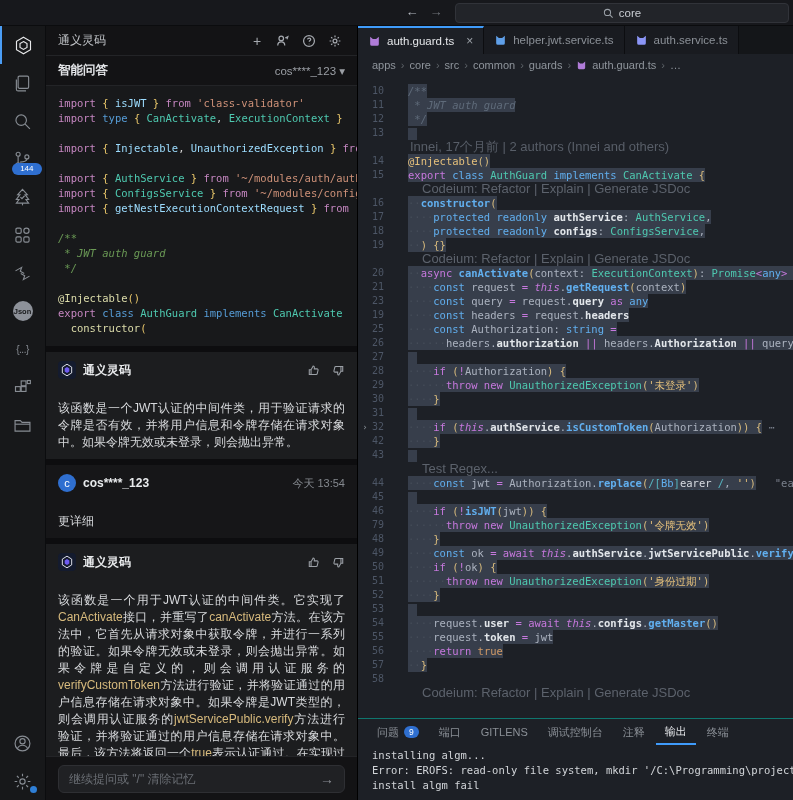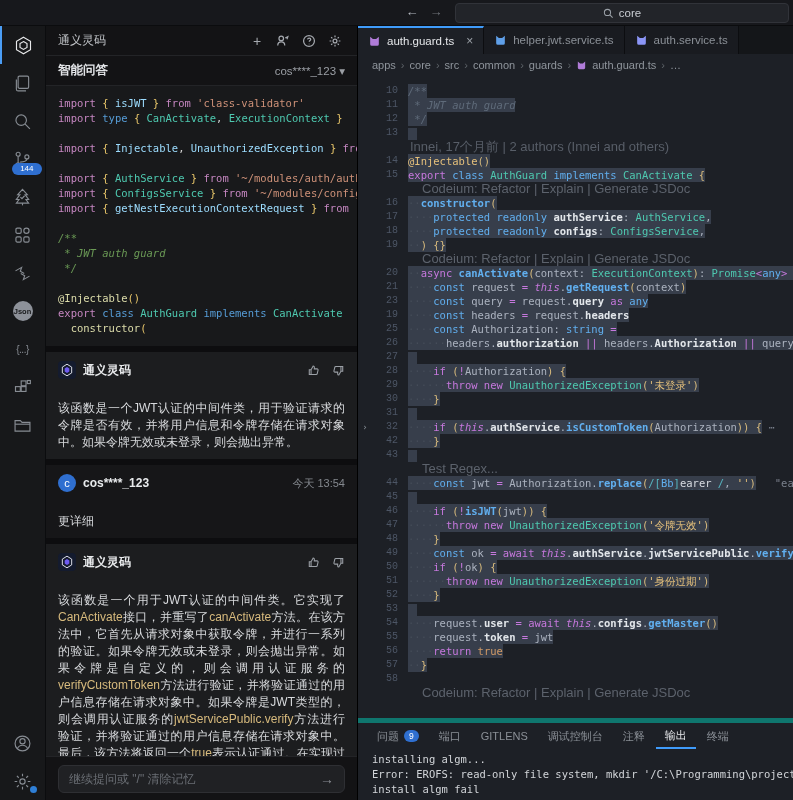--- a/index.html
+++ b/index.html
@@ -89,39 +89,39 @@
   .tab svg { width:13px; height:13px; }
   .breadcrumbs { height:22px; display:flex; align-items:center; gap:5px; padding:0 14px; font-size:11px; color:#8f959c; }
   .breadcrumbs .sep { color:#5d6268; }
   .breadcrumbs svg { width:11px; height:11px; }
 
   .codeview { height:642px; overflow:hidden; padding-top:8px; position:relative;
     font-family:"DejaVu Sans Mono","Liberation Mono",monospace; font-size:10.5px; line-height:14px; }
   .crow { height:14px; white-space:pre; display:flex; }
   .crow .gut { width:50px; flex:0 0 50px; display:flex; }
   .crow .fold { width:14px; text-align:center; color:#8a9199; font-size:9px; line-height:14px; }
-  .crow .num { width:26px; text-align:right; color:#4d5666; font-size:10px; line-height:14px;font-family:Liberation Mono, monospace; }
+  .crow .num { width:26px; text-align:left; color:#4d5666; font-size:10px; line-height:14px; }
   .crow .content { flex:1; overflow:hidden; }
   .sel { background:#373e4b; display:inline-block; }
   .selempty { background:#373e4b; display:inline-block; width:9px; height:12px; vertical-align:middle; }
   .lensrow { height:14px; font-size:13px; color:#5c626c; padding-left:64px; line-height:14px;
     font-family:"Liberation Sans","DejaVu Sans",sans-serif; white-space:pre; }
   .blamerow { padding-left:52px; color:#585e68; }
 
   .codeview .tok-k{color:#c678dd}.codeview .tok-d{color:#61afef}.codeview .tok-t{color:#4ec9b0}
   .codeview .tok-v{color:#abb2bf}.codeview .tok-p{color:#e2e6ea;font-weight:600}
   .codeview .tok-f{color:#61afef;font-weight:600}.codeview .tok-s{color:#e5c07b}
   .codeview .tok-ct{color:#d19a66}.codeview .tok-b{color:#d7ba7d}.codeview .tok-w{color:#abb2bf}
   .codeview .tok-it{color:#c678dd;font-style:italic}.codeview .tok-c{color:#5f6b7a;font-style:italic}
   .codeview .tok-dec{color:#e5c07b}.codeview .tok-rx{color:#56b6c2}
   .codeview .tok-rxu{color:#d8dce2;text-decoration:underline wavy #3fa7d6;text-underline-offset:2px}
   .codeview .tok-ghost{color:#7a808c}.codeview .tok-ws{color:#454c59}
 
   
-  .bottompanel { height:82px; border-top:5px solid #0f766e; background:#1d2026; }
+  .bottompanel { height:82px; border-top:1px solid #0f766e; background:#1d2026; }
   .paneltabs { height:26px; display:flex; align-items:center; padding:0 10px; gap:2px; }
   .ptab { padding:0 9px; font-size:11px; color:#8b9097; height:26px; display:flex; align-items:center; gap:5px; }
   .ptab.active { color:#e4e6e9; border-bottom:2px solid #3f9bfa; }
   .ptab .pbadge { background:#2f6fd0; color:#fff; border-radius:8px; font-size:8.5px; padding:1px 5px; line-height:10px; }
   .outputlines { padding:3px 0 0 14px; font-family:"DejaVu Sans Mono","Liberation Mono",monospace;
     font-size:10.5px; line-height:15px; color:#d2d5d9; white-space:pre; }
 </style>
 </head>
 <body>
 
@@ -386,21 +386,21 @@
         <div class="crow"><span class="gut"><span class="fold"></span><span class="num">29</span></span><span class="content"><span class="sel"><span class="tok-ws">······</span><span class="tok-k">throw new </span><span class="tok-t">UnauthorizedException</span><span class="tok-b">(</span><span class="tok-s">'未登录'</span><span class="tok-b">)</span></span></span></div>
         <div class="crow"><span class="gut"><span class="fold"></span><span class="num">30</span></span><span class="content"><span class="sel"><span class="tok-ws">····</span><span class="tok-b">}</span></span></span></div>
         <div class="crow"><span class="gut"><span class="fold"></span><span class="num">31</span></span><span class="content"><span class="selempty"></span></span></div>
         <div class="crow"><span class="gut"><span class="fold">›</span><span class="num">32</span></span><span class="content"><span class="sel"><span class="tok-ws">····</span><span class="tok-k">if </span><span class="tok-b">(</span><span class="tok-it">this</span><span class="tok-w">.</span><span class="tok-p">authService</span><span class="tok-w">.</span><span class="tok-f">isCustomToken</span><span class="tok-b">(</span><span class="tok-v">Authorization</span><span class="tok-b">))</span><span class="tok-w"> </span><span class="tok-b">{</span></span><span class="tok-ghost"> ⋯</span></span></div>
         <div class="crow"><span class="gut"><span class="fold"></span><span class="num">42</span></span><span class="content"><span class="sel"><span class="tok-ws">····</span><span class="tok-b">}</span></span></span></div>
         <div class="crow"><span class="gut"><span class="fold"></span><span class="num">43</span></span><span class="content"><span class="selempty"></span></span></div>
         <div class="lensrow">Test Regex...</div>
         <div class="crow"><span class="gut"><span class="fold"></span><span class="num">44</span></span><span class="content"><span class="sel"><span class="tok-ws">····</span><span class="tok-d">const </span><span class="tok-v">jwt</span><span class="tok-k"> = </span><span class="tok-v">Authorization</span><span class="tok-w">.</span><span class="tok-f">replace</span><span class="tok-b">(</span><span class="tok-rx">/[</span><span class="tok-d">Bb</span><span class="tok-rx">]</span><span class="tok-rxu">earer</span><span class="tok-rx"> /</span><span class="tok-w">, </span><span class="tok-s">''</span><span class="tok-b">)</span></span><span class="tok-ghost">   "earer":</span></span></div>
         <div class="crow"><span class="gut"><span class="fold"></span><span class="num">45</span></span><span class="content"><span class="selempty"></span></span></div>
         <div class="crow"><span class="gut"><span class="fold"></span><span class="num">46</span></span><span class="content"><span class="sel"><span class="tok-ws">····</span><span class="tok-k">if </span><span class="tok-b">(</span><span class="tok-k">!</span><span class="tok-f">isJWT</span><span class="tok-b">(</span><span class="tok-v">jwt</span><span class="tok-b">))</span><span class="tok-w"> </span><span class="tok-b">{</span></span></span></div>
-        <div class="crow"><span class="gut"><span class="fold"></span><span class="num">47</span></span><span class="content"><span class="sel"><span class="tok-ws">······</span><span class="tok-k">throw new </span><span class="tok-t">UnauthorizedException</span><span class="tok-b">(</span><span class="tok-s">'令牌无效'</span><span class="tok-b">)</span></span></span></div>
+        <div class="crow"><span class="gut"><span class="fold"></span><span class="num">79</span></span><span class="content"><span class="sel"><span class="tok-ws">······</span><span class="tok-k">throw new </span><span class="tok-t">UnauthorizedException</span><span class="tok-b">(</span><span class="tok-s">'令牌无效'</span><span class="tok-b">)</span></span></span></div>
         <div class="crow"><span class="gut"><span class="fold"></span><span class="num">48</span></span><span class="content"><span class="sel"><span class="tok-ws">····</span><span class="tok-b">}</span></span></span></div>
         <div class="crow"><span class="gut"><span class="fold"></span><span class="num">49</span></span><span class="content"><span class="sel"><span class="tok-ws">····</span><span class="tok-d">const </span><span class="tok-v">ok</span><span class="tok-k"> = await </span><span class="tok-it">this</span><span class="tok-w">.</span><span class="tok-p">authService</span><span class="tok-w">.</span><span class="tok-p">jwtServicePublic</span><span class="tok-w">.</span><span class="tok-f">verify</span></span></span></div>
         <div class="crow"><span class="gut"><span class="fold"></span><span class="num">50</span></span><span class="content"><span class="sel"><span class="tok-ws">····</span><span class="tok-k">if </span><span class="tok-b">(</span><span class="tok-k">!</span><span class="tok-v">ok</span><span class="tok-b">)</span><span class="tok-w"> </span><span class="tok-b">{</span></span></span></div>
         <div class="crow"><span class="gut"><span class="fold"></span><span class="num">51</span></span><span class="content"><span class="sel"><span class="tok-ws">······</span><span class="tok-k">throw new </span><span class="tok-t">UnauthorizedException</span><span class="tok-b">(</span><span class="tok-s">'身份过期'</span><span class="tok-b">)</span></span></span></div>
         <div class="crow"><span class="gut"><span class="fold"></span><span class="num">52</span></span><span class="content"><span class="sel"><span class="tok-ws">····</span><span class="tok-b">}</span></span></span></div>
         <div class="crow"><span class="gut"><span class="fold"></span><span class="num">53</span></span><span class="content"><span class="selempty"></span></span></div>
         <div class="crow"><span class="gut"><span class="fold"></span><span class="num">54</span></span><span class="content"><span class="sel"><span class="tok-ws">····</span><span class="tok-v">request</span><span class="tok-w">.</span><span class="tok-p">user</span><span class="tok-k"> = await </span><span class="tok-it">this</span><span class="tok-w">.</span><span class="tok-p">configs</span><span class="tok-w">.</span><span class="tok-f">getMaster</span><span class="tok-b">()</span></span></span></div>
         <div class="crow"><span class="gut"><span class="fold"></span><span class="num">55</span></span><span class="content"><span class="sel"><span class="tok-ws">····</span><span class="tok-v">request</span><span class="tok-w">.</span><span class="tok-p">token</span><span class="tok-k"> = </span><span class="tok-v">jwt</span></span></span></div>
         <div class="crow"><span class="gut"><span class="fold"></span><span class="num">56</span></span><span class="content"><span class="sel"><span class="tok-ws">····</span><span class="tok-k">return </span><span class="tok-ct">true</span></span></span></div>
         <div class="crow"><span class="gut"><span class="fold"></span><span class="num">57</span></span><span class="content"><span class="sel"><span class="tok-ws">··</span><span class="tok-b">}</span></span></span></div>

